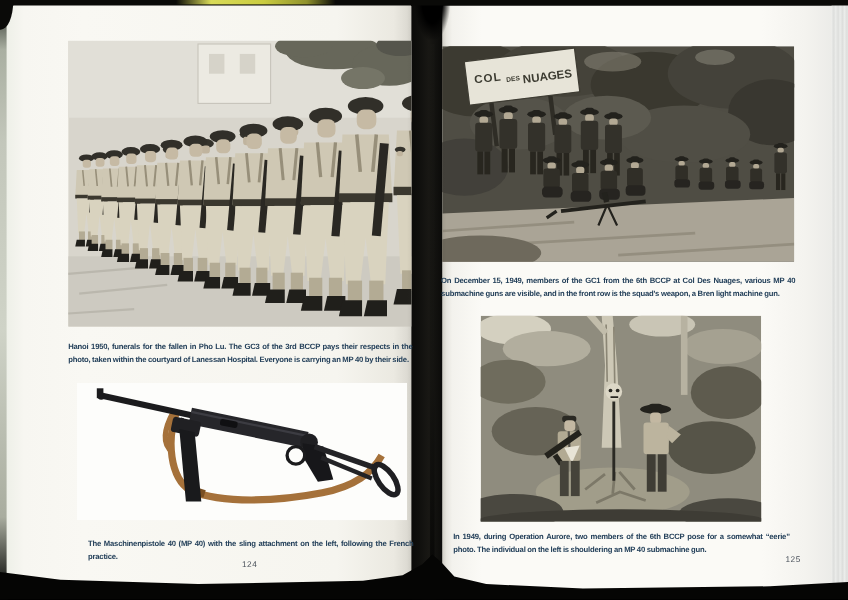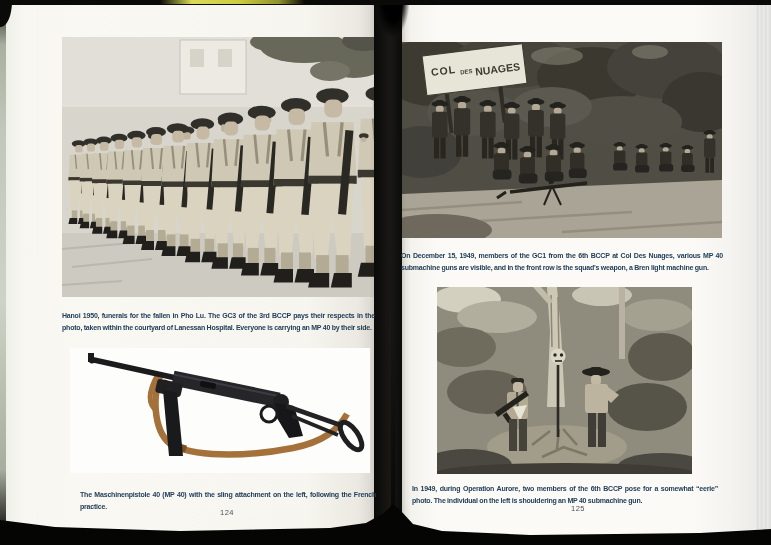--- a/index.html
+++ b/index.html
@@ -39,21 +39,21 @@
 
   .caption{font-size:7px;font-weight:bold;line-height:12.3px;color:#24405a;
     text-align:justify;letter-spacing:-0.2px;word-spacing:-0.2px;}
   .pagenum{font-size:7.5px;color:#49505a;text-align:center;letter-spacing:.5px;}
 
   #cap1{left:62px;top:303px;width:313px;}
   #cap2{left:80px;top:482px;width:296px;}
   #cap3{left:401px;top:243px;width:322px;}
   #cap4{left:412px;top:476px;width:306px;}
   #pn124{left:62px;top:508px;width:330px;}
-  #pn125{left:428px;top:504px;width:300px;}
+  #pn125{left:428px;top:504px;width:300px;text-align:right;}
 
   #photo1{left:62px;top:37px;}
   #photo2{left:70px;top:348px;}
   #photo3{left:402px;top:42px;}
   #photo4{left:437px;top:287px;}
 </style>
 </head>
 <body>
 
 <div class="scan">

